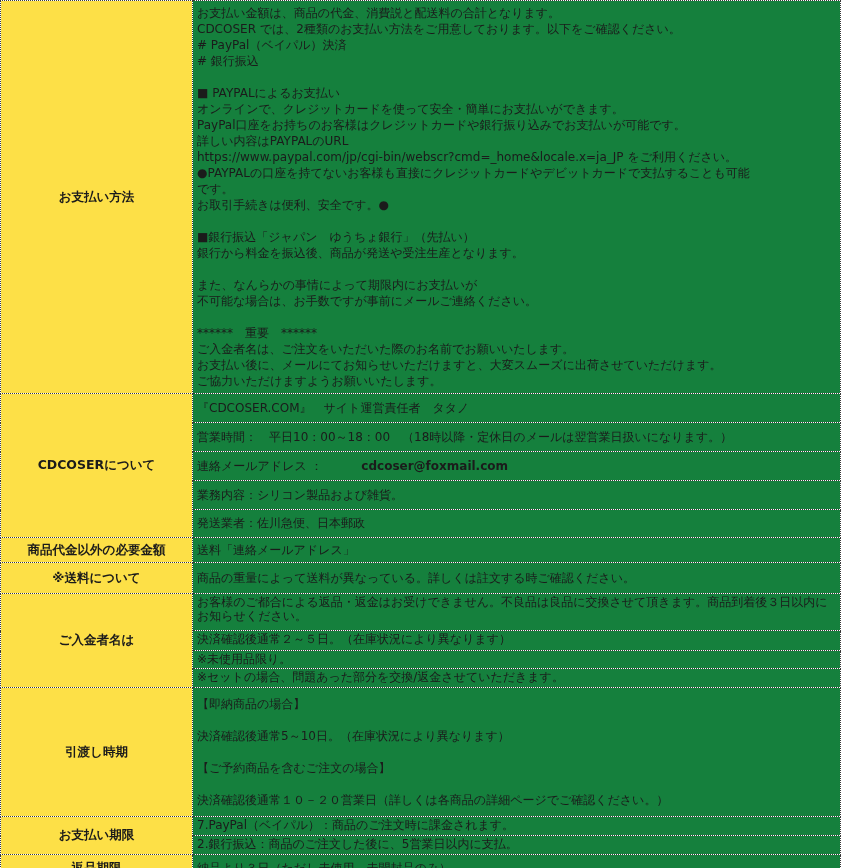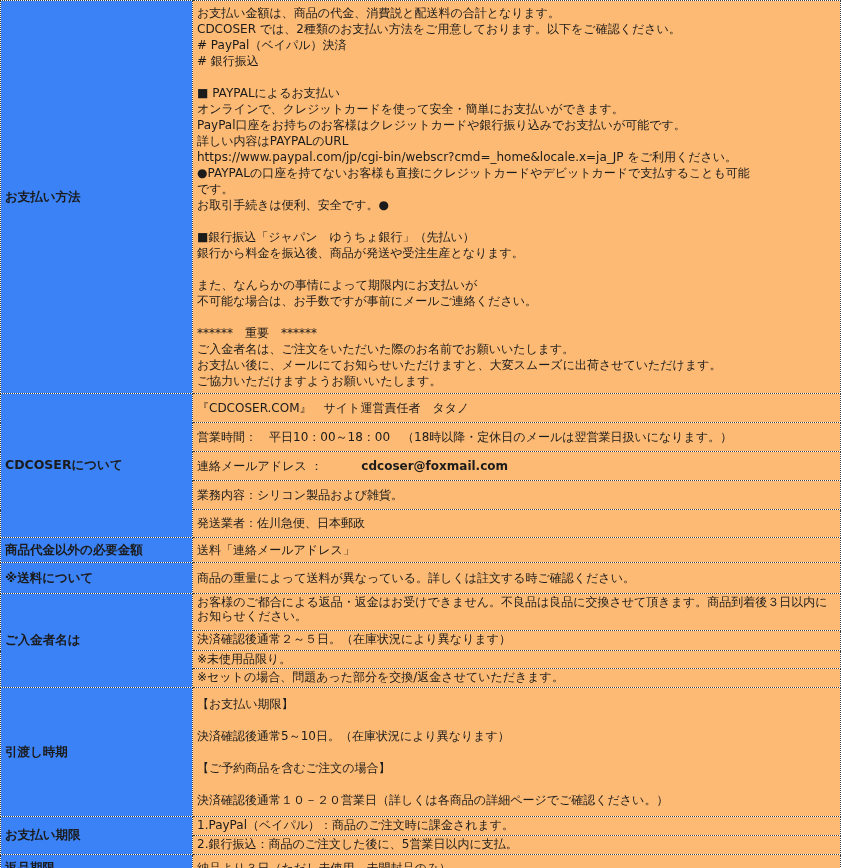--- a/index.html
+++ b/index.html
@@ -13,29 +13,29 @@
     width:841px;
     border-collapse:collapse;
     table-layout:fixed;
   }
   col.left{width:192px;}
   th,td{
     border:1px dotted #3a3a3a;
     overflow:hidden;
   }
   th{
-    background:#3b82f6;
+    background:#fde047;
     font-weight:bold;
-    text-align:left;
+    text-align:center;
     vertical-align:middle;
     padding:2px 4px;
     font-size:12.5px;
   }
   td{
-    background:#fdba74;
+    background:#15803d;
     padding:1px 4px;
     vertical-align:middle;
     line-height:15px;
     word-break:break-all;
   }
   td.lines{
     vertical-align:top;
     line-height:16px;
     padding:4px 4px;
   }
@@ -131,33 +131,33 @@
     <tr>
       <td class="tight h15">※未使用品限り。</td>
     </tr>
     <tr>
       <td class="tight h16">※セットの場合、問題あった部分を交換/返金させていただきます。</td>
     </tr>
 
     <tr>
       <th>引渡し時期</th>
       <td class="lines pad8">
-          <div class="line">【お支払い期限】</div>
+          <div class="line">【即納商品の場合】</div>
           <div class="line">&nbsp;</div>
           <div class="line">決済確認後通常5～10日。（在庫状況により異なります）</div>
           <div class="line">&nbsp;</div>
           <div class="line">【ご予約商品を含むご注文の場合】</div>
           <div class="line">&nbsp;</div>
           <div class="line">決済確認後通常１０－２０営業日（詳しくは各商品の詳細ページでご確認ください。）</div>
         </td>
     </tr>
 
     <tr>
       <th rowspan="2">お支払い期限</th>
-      <td class="tight h16">1.PayPal（ベイパル）：商品のご注文時に課金されます。</td>
+      <td class="tight h16">7.PayPal（ベイパル）：商品のご注文時に課金されます。</td>
     </tr>
     <tr>
       <td class="tight h16">2.銀行振込：商品のご注文した後に、5営業日以内に支払。</td>
     </tr>
 
     <tr>
       <th>返品期限</th>
       <td class="h25">納品より３日（ただし未使用、未開封品のみ）</td>
     </tr>
 

